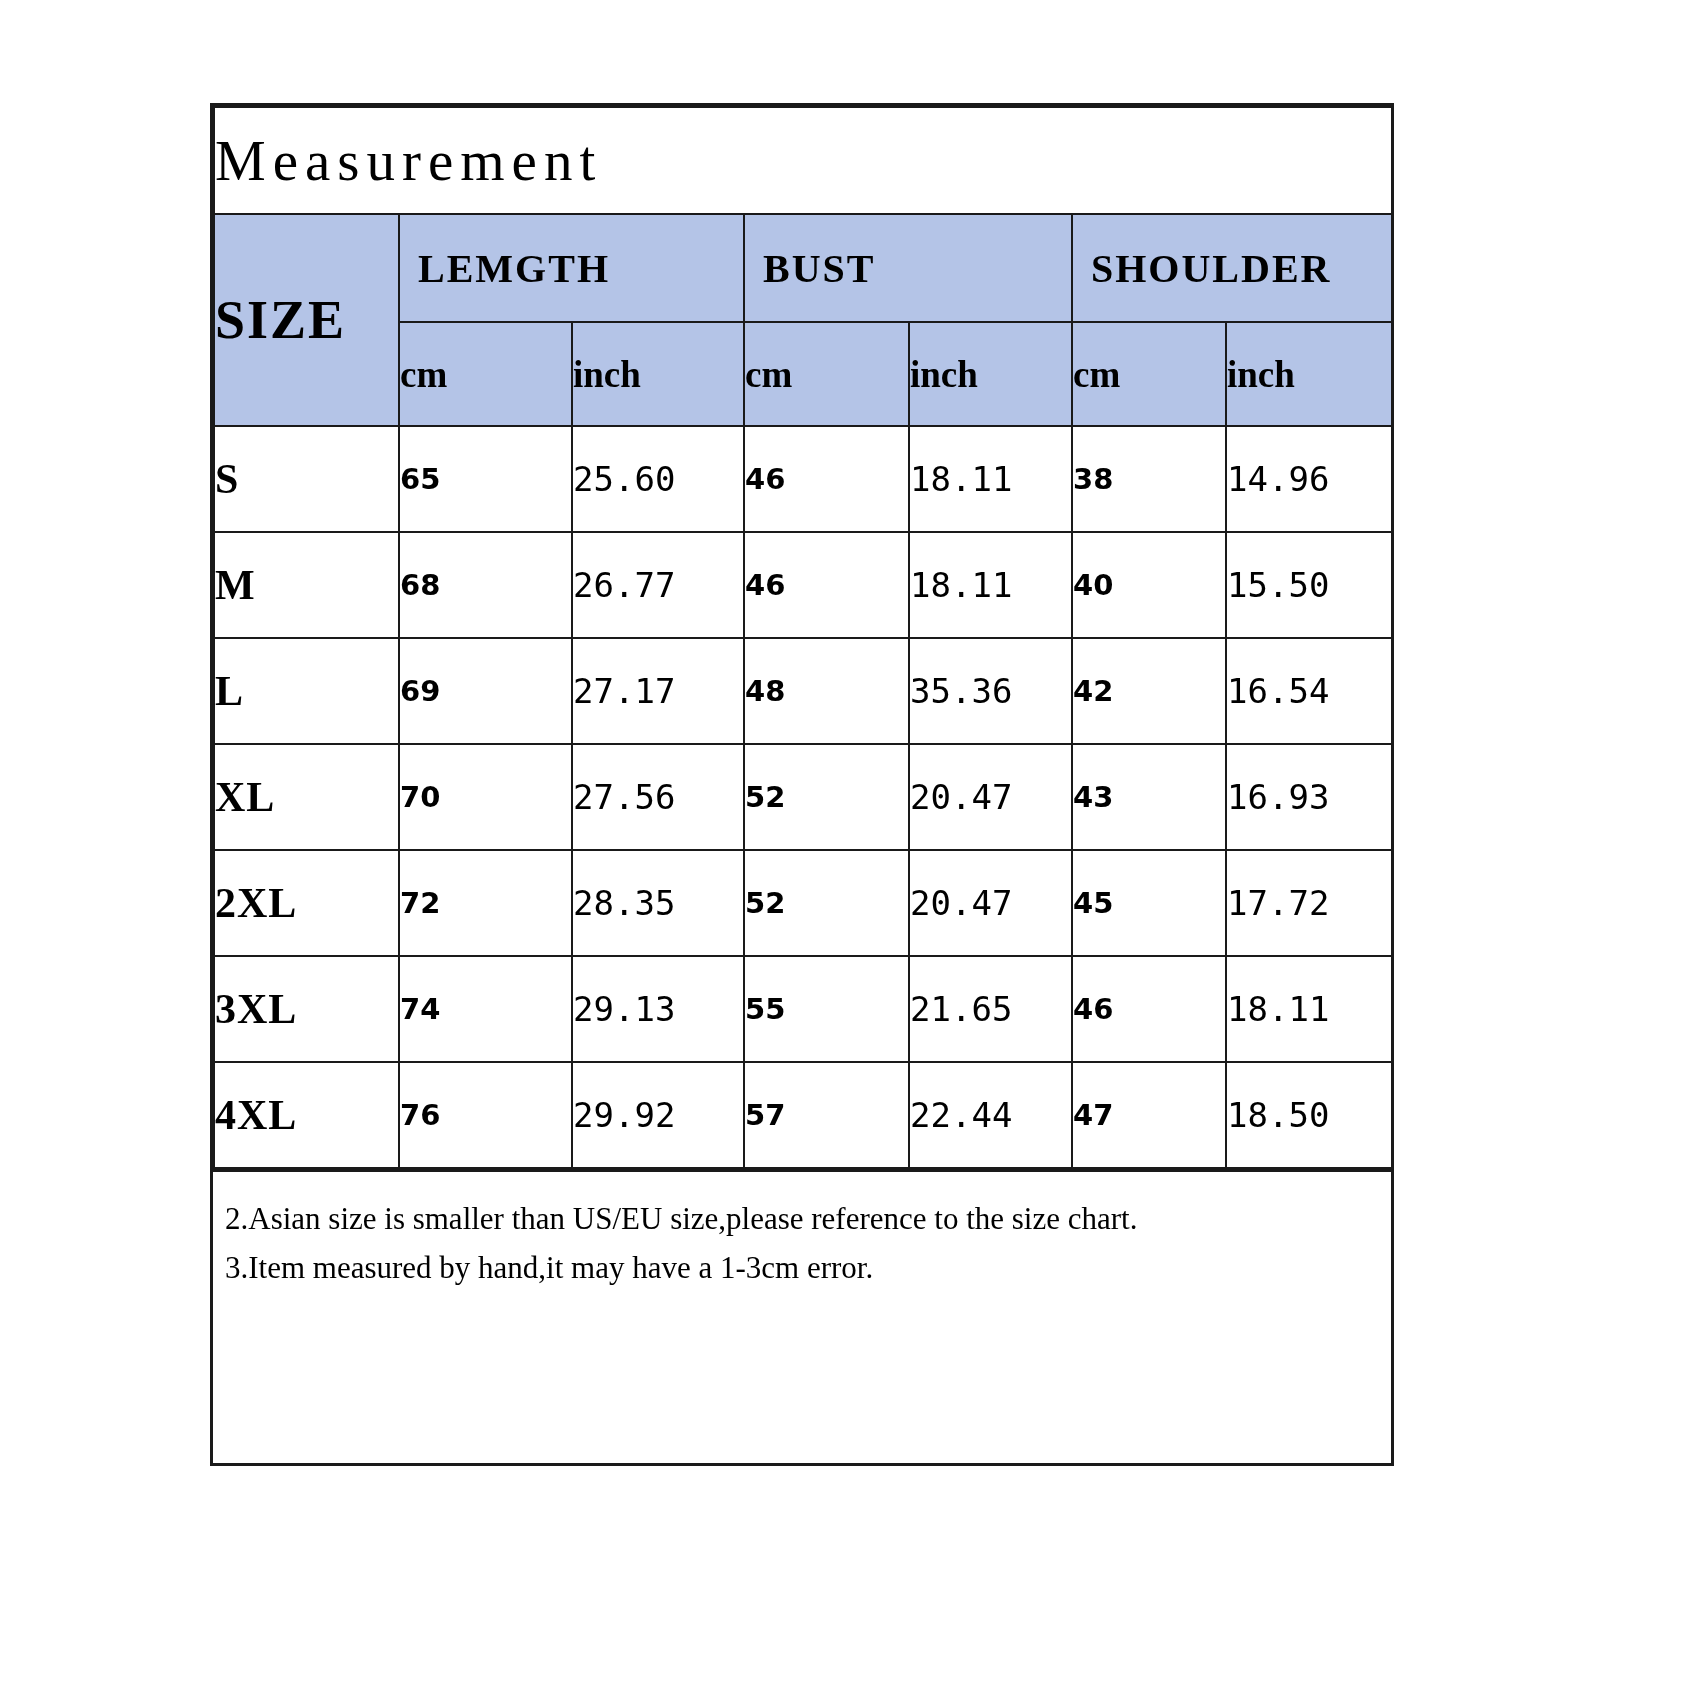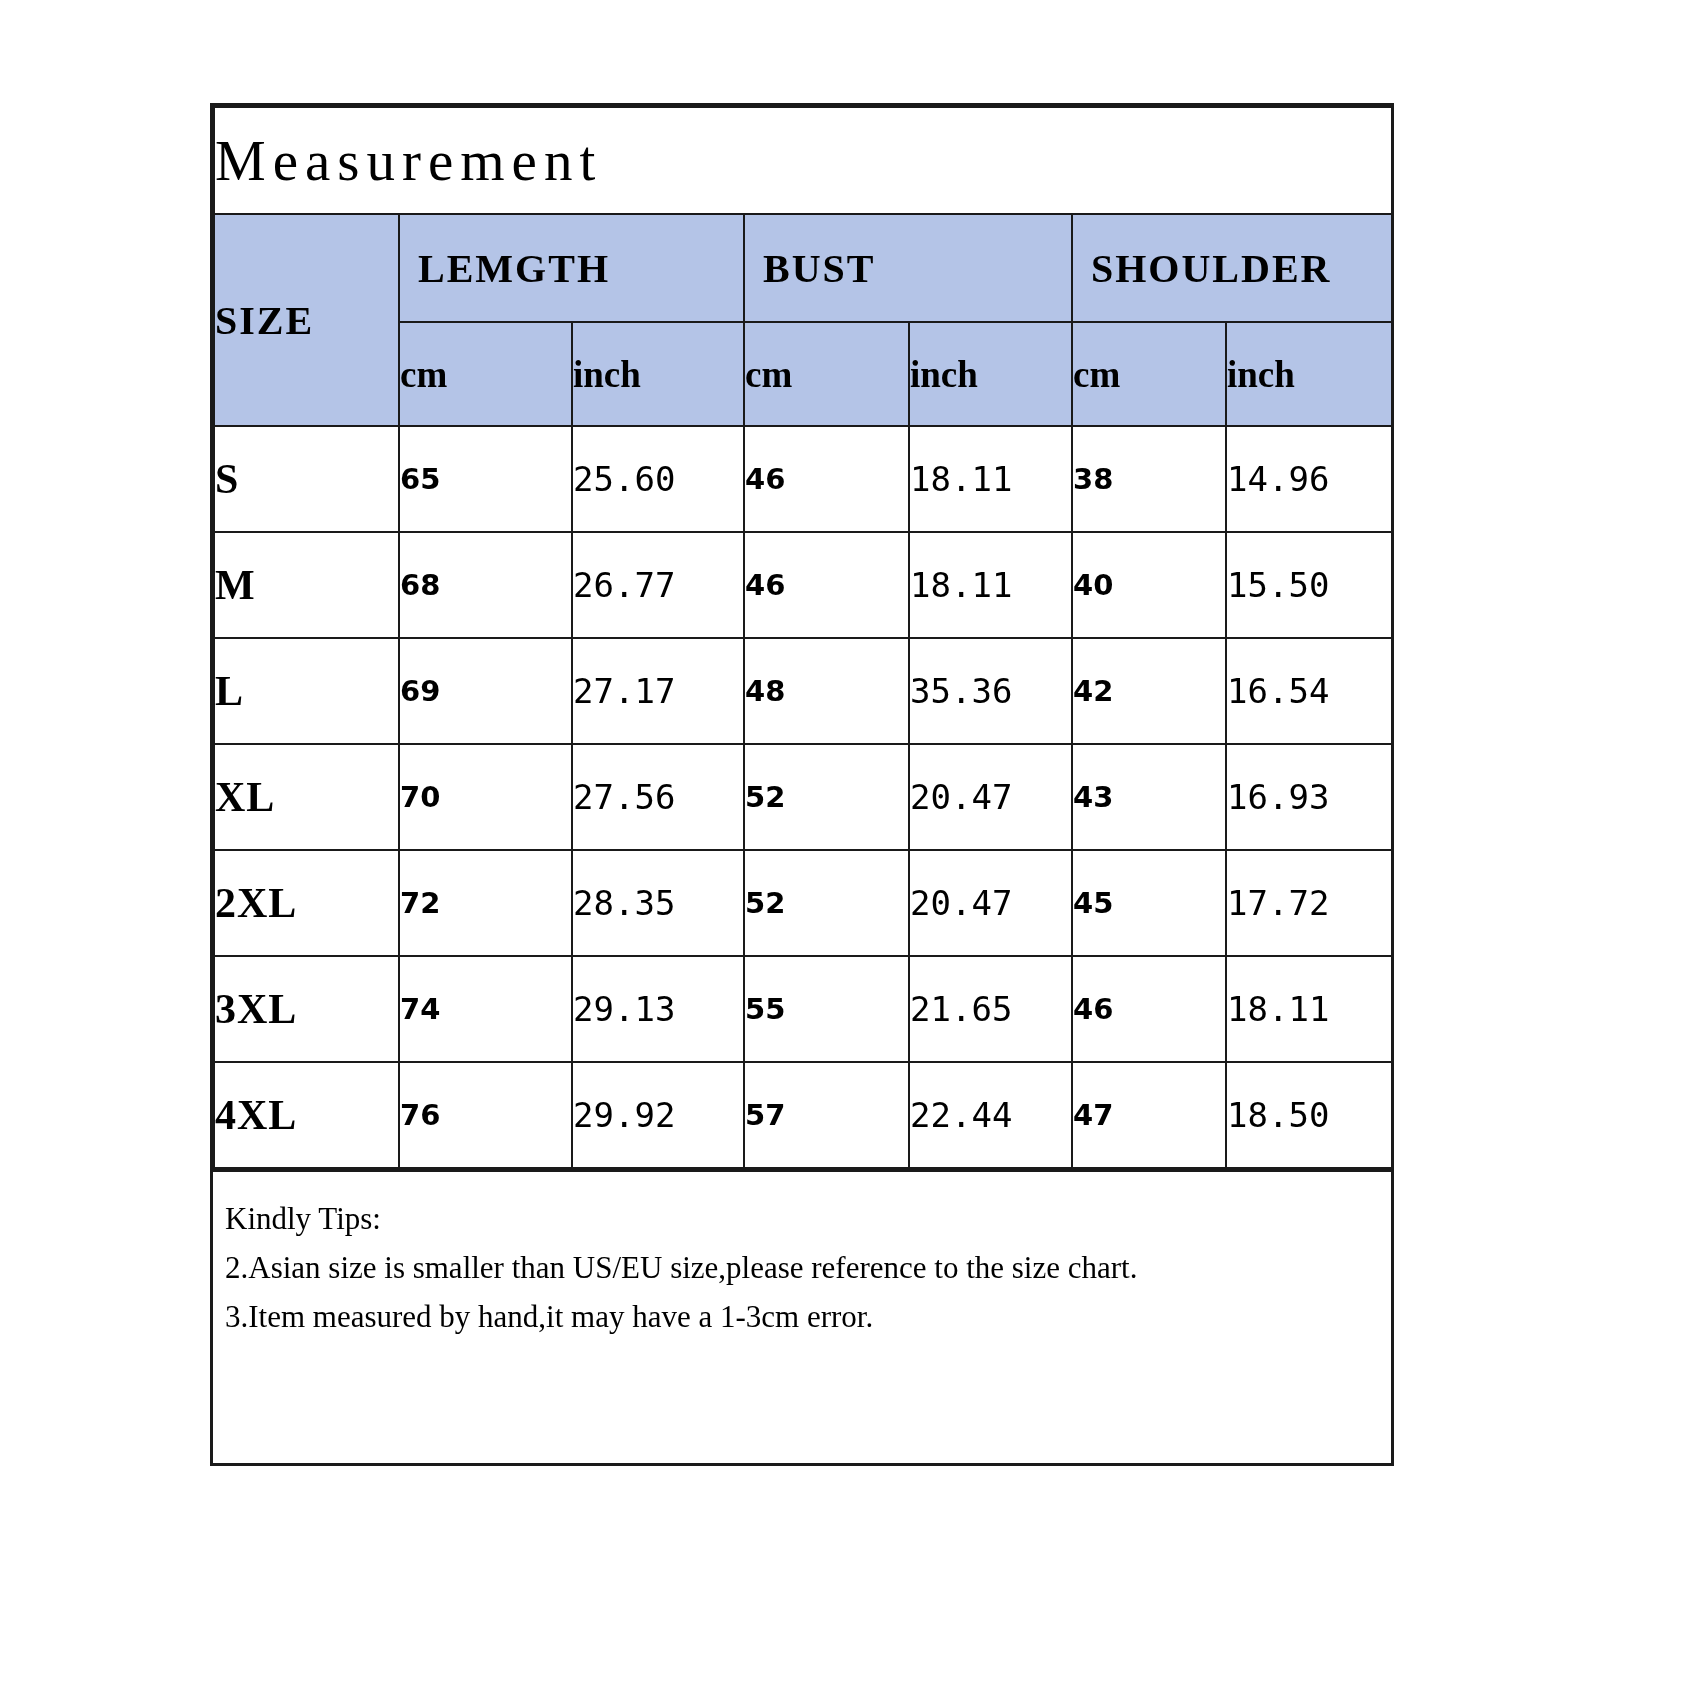--- a/index.html
+++ b/index.html
@@ -45,21 +45,21 @@
     background: var(--background);
     font-size: 57px;
     font-weight: 400;
     letter-spacing: 7px;
     border-bottom: 4px solid var(--border);
   }
   td.hdr {
     background: var(--header_bg);
     font-weight: 700;
   }
-  td.hdr-size  { font-size: 40px; letter-spacing: 2px; }
+  td.hdr-size  { font-size: 54px; letter-spacing: 2px; }
   td.hdr-group { font-size: 40px; letter-spacing: 2px; padding-left: 18px; }
   td.hdr-sub   { font-size: 37px; border-bottom: 4px solid var(--border); margin-top: 48px; }
   td.c-size {
     font-size: 42px;
     font-weight: 700;
     letter-spacing: 1px;
   }
   td.c-cm {
     font-family: "DejaVu Sans", "Liberation Sans", sans-serif;
     font-size: 29px;
@@ -173,18 +173,17 @@
           <td class="c-inch">29.92</td>
           <td class="c-cm">57</td>
           <td class="c-inch">22.44</td>
           <td class="c-cm">47</td>
           <td class="c-inch">18.50</td>
         </tr>
       </tbody>
     </table>
 
     <div class="tips">
-      <div>Kindly Tips:</div>
       <div>2.Asian size is smaller than US/EU size,please reference to the size chart.</div>
       <div>3.Item measured by hand,it may have a 1-3cm error.</div>
     </div>
   </div>
 </div>
 
 </body></html>

